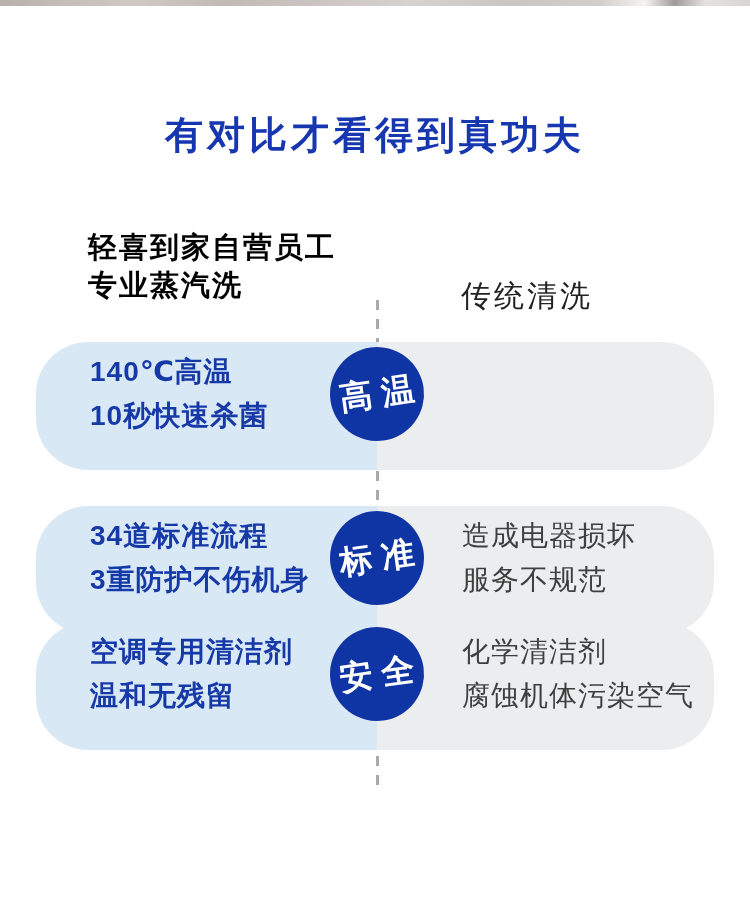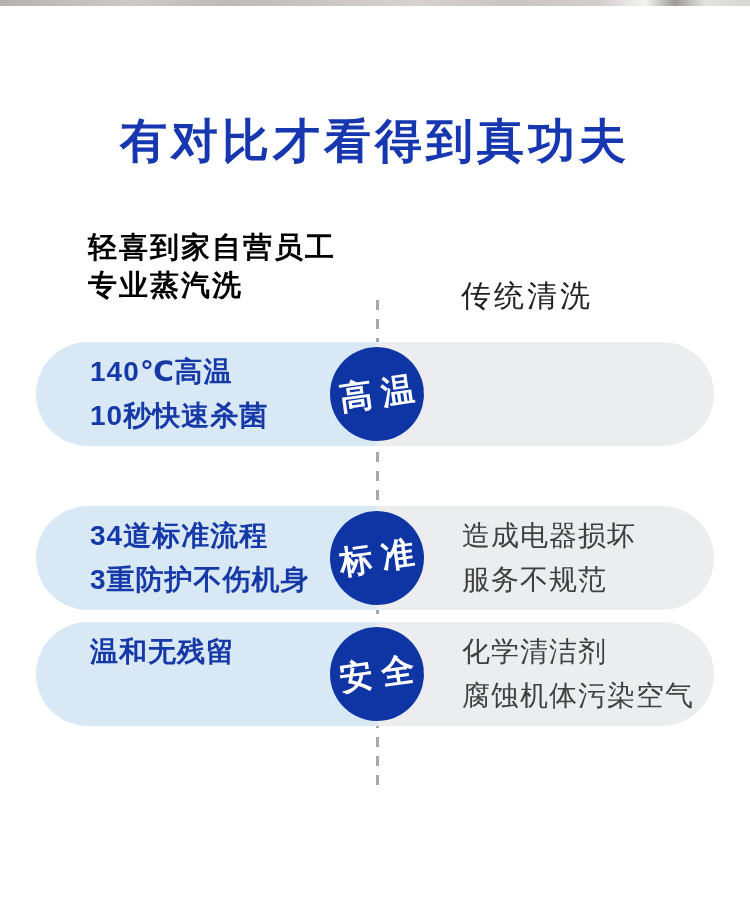--- a/index.html
+++ b/index.html
@@ -23,21 +23,21 @@
     background:linear-gradient(90deg,
       #b7b1ad 0%, #c3bdb9 8%, #cfc9c5 18%, #c0bab6 30%,
       #cac5c2 42%, #d6d2cf 55%, #c9c5c3 68%, #d2cecc 80%,
       #f5f4f3 86%, #9e9a99 90%, #e4e2e1 94%, #d8d6d5 100%);
   }
   .page-title{
     position:absolute;
     top:110px;left:0;
     width:750px;
     text-align:center;
-    font-size:47px;
+    font-size:38px;
     font-weight:bold;
     letter-spacing:4px;
     color:#1637b0;
     white-space:nowrap;
   }
   .left-header{
     position:absolute;
     left:88px;top:228px;
     font-size:29px;
     font-weight:bold;
@@ -58,21 +58,21 @@
     left:376px;top:300px;
     width:3px;height:490px;
     background:repeating-linear-gradient(180deg,
       #a9a9a9 0px,#a9a9a9 10px,
       transparent 10px,transparent 19px);
     z-index:0;
   }
   .cmp-row{
     position:absolute;
     left:36px;
-    width:678px;height:104px;
+    width:678px;height:128px;
     border-radius:52px;
     background:linear-gradient(90deg,#d9e8f5 0px,#d9e8f5 341px,#ebedee 341px,#ebedee 100%);
     z-index:1;
   }
   .row-0{top:342px;}
   .row-1{top:506px;}
   .row-2{top:622px;}
   .row-left-text{
     position:absolute;
     left:54px;top:8px;
@@ -140,20 +140,21 @@
     </div>
     <div class="row-badge">标 准</div>
     <div class="row-right-text">
       <div>造成电器损坏</div>
       <div>服务不规范</div>
     </div>
   </div>
 
   <div class="cmp-row row-2">
     <div class="row-left-text">
+      <div>空调专用清洁剂</div>
       <div>温和无残留</div>
     </div>
     <div class="row-badge">安 全</div>
     <div class="row-right-text">
       <div>化学清洁剂</div>
       <div>腐蚀机体污染空气</div>
     </div>
   </div>
 
 </div>

